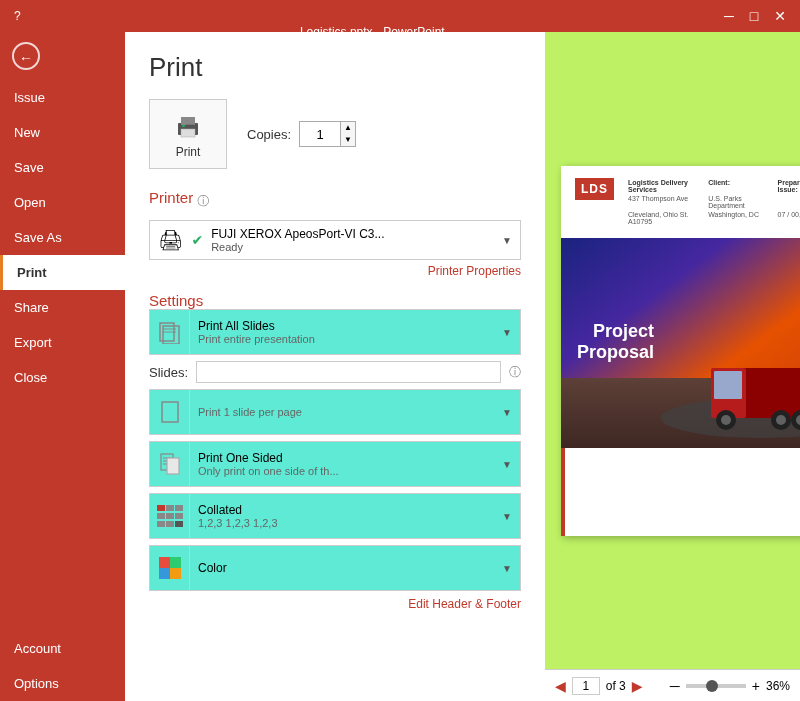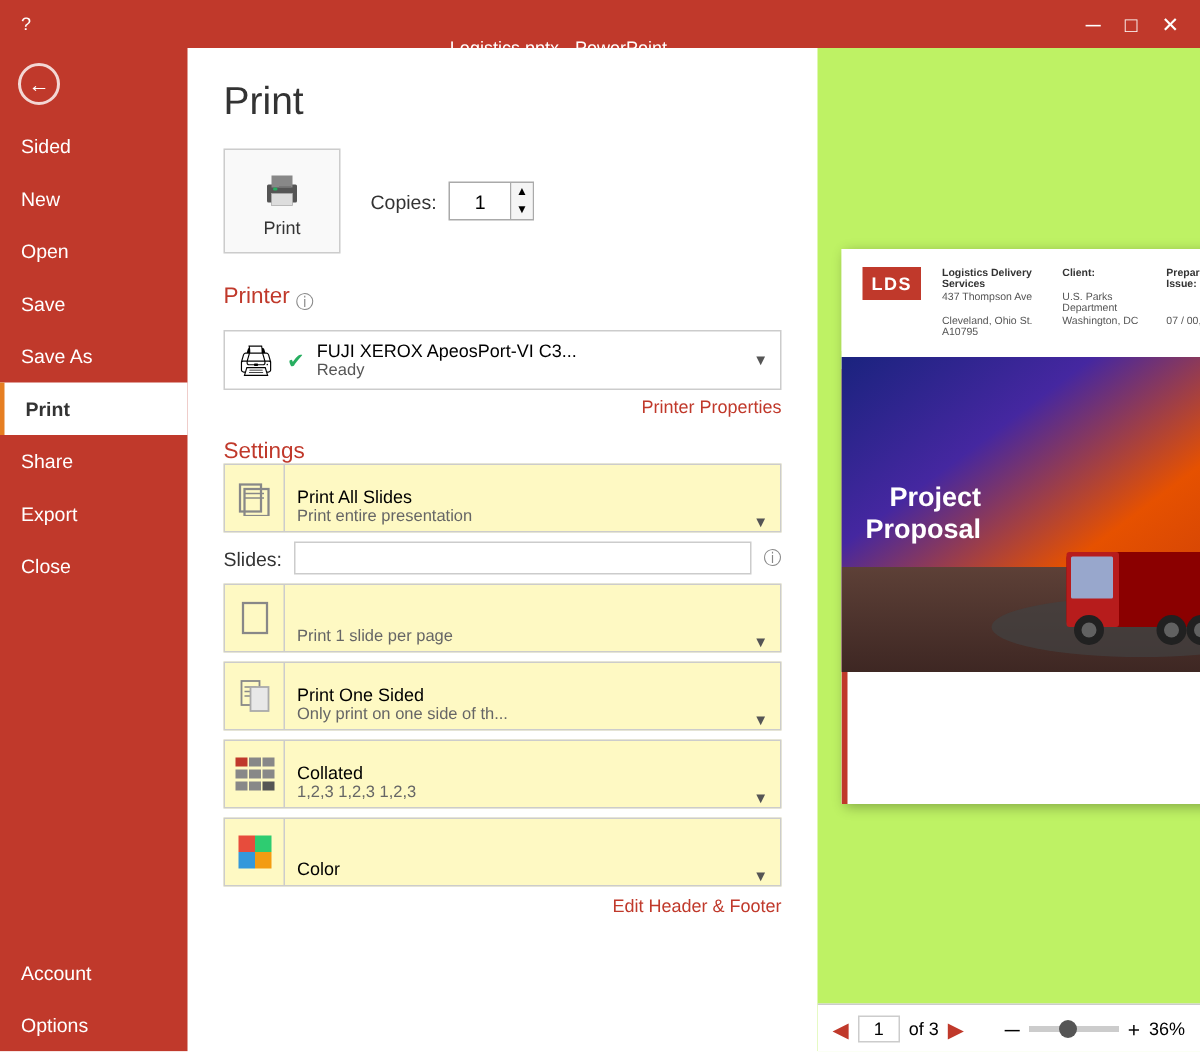--- a/index.html
+++ b/index.html
@@ -115,23 +115,23 @@
     .printer-name { font-size: 12px; font-weight: 500; }
     .printer-status { font-size: 11px; color: #555; }
     .green-check { color: #27ae60; font-size: 14px; }
     .dropdown-arrow { color: #555; font-size: 10px; }
     .printer-properties-link { color: #c0392b; font-size: 12px; cursor: pointer; margin-top: 4px; display: block; text-align: right; }
     .info-icon { color: #888; font-size: 12px; cursor: pointer; }
 
     
     .settings-section { margin-bottom: 8px; }
     .setting-row {
-      display: flex; align-items: flex-end;
+      display: flex; align-items: center;
       border: 1px solid #ccc; margin-bottom: 6px;
-      cursor: pointer; background: #fef9c3;
+      cursor: pointer; background: #5eead4;
     }
     .setting-icon { width: 40px; height: 44px; display: flex; align-items: center; justify-content: center; border-right: 1px solid #ccc; flex-shrink: 0; }
     .setting-text { flex: 1; padding: 4px 8px; }
     .setting-main { font-size: 12px; font-weight: 500; }
     .setting-sub { font-size: 11px; color: #666; }
     .setting-arrow { padding: 0 8px; color: #555; font-size: 10px; }
     .slides-row { display: flex; align-items: center; gap: 8px; margin-bottom: 6px; }
     .slides-label { font-size: 13px; color: #333; }
     .slides-input { flex: 1; border: 1px solid #ccc; padding: 3px 6px; font-size: 12px; outline: none; }
     .edit-link { color: #c0392b; font-size: 12px; cursor: pointer; text-align: right; margin-top: 6px; display: block; }
@@ -256,24 +256,24 @@
     <button class="title-bar-btn">✕</button>
   </div>
 </div>
 
 <div class="main-layout">
 
   <div class="sidebar">
     <div class="sidebar-back">
       <div class="back-circle">←</div>
     </div>
-    <div class="sidebar-item">Sided</div>
+    <div class="sidebar-item">Issue</div>
     <div class="sidebar-item">New</div>
+    <div class="sidebar-item">Save</div>
     <div class="sidebar-item">Open</div>
-    <div class="sidebar-item">Save</div>
     <div class="sidebar-item">Save As</div>
     <div class="sidebar-item active">Print</div>
     <div class="sidebar-item">Share</div>
     <div class="sidebar-item">Export</div>
     <div class="sidebar-item">Close</div>
     <div class="sidebar-divider"></div>
     <div class="sidebar-item">Account</div>
     <div class="sidebar-item">Options</div>
   </div>
 

